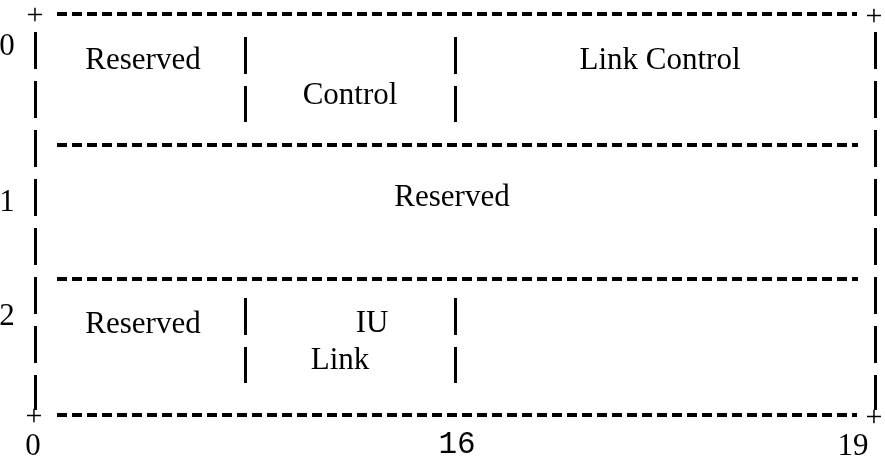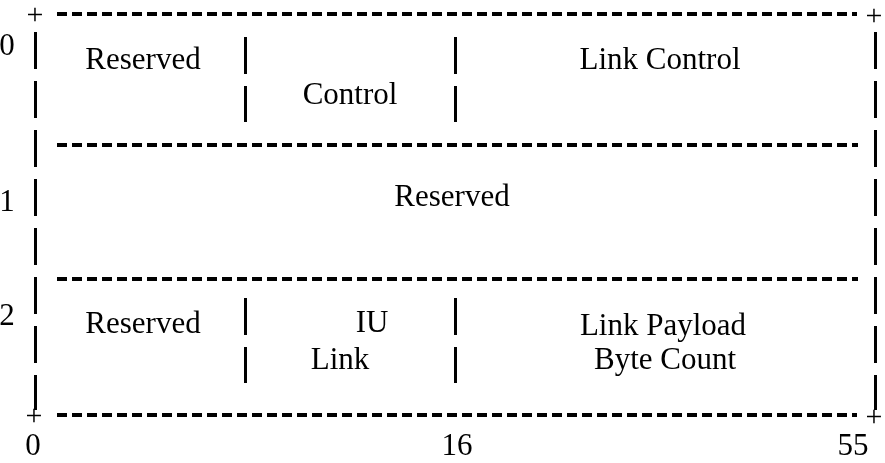--- a/index.html
+++ b/index.html
@@ -81,20 +81,18 @@
 
   <span class="txt" style="left:143px; top:58px;">Reserved</span>
   <span class="txt" style="left:660px; top:58px;">Link Control</span>
   <span class="txt" style="left:350px; top:93px;">Control</span>
 
   <span class="txt" style="left:452px; top:195px;">Reserved</span>
 
   <span class="txt" style="left:143px; top:322px;">Reserved</span>
   <span class="txt" style="left:340px; top:321px;margin-left:32px;">IU</span>
   <span class="txt" style="left:340px; top:358px;">Link</span>
-  <span class="txt" style="left:663px; top:324px;">Link Payload</span>
-  <span class="txt" style="left:665px; top:358px;">Byte Count</span>
 
   <span class="txt" style="left:33px;  top:444px;">0</span>
-  <span class="txt" style="left:457px; top:444px;">16</span>
-  <span class="txt" style="left:853px; top:444px;">55</span>
+  <span class="txt" style="left:457px; top:444px;font-family:Liberation Mono, monospace;">16</span>
+  <span class="txt" style="left:853px; top:444px;">19</span>
 
 </div>
 
 </body></html>

